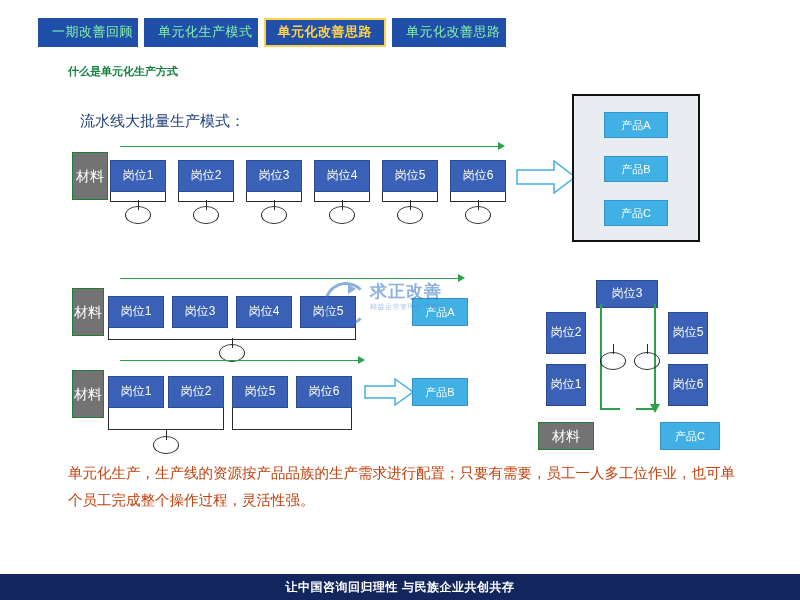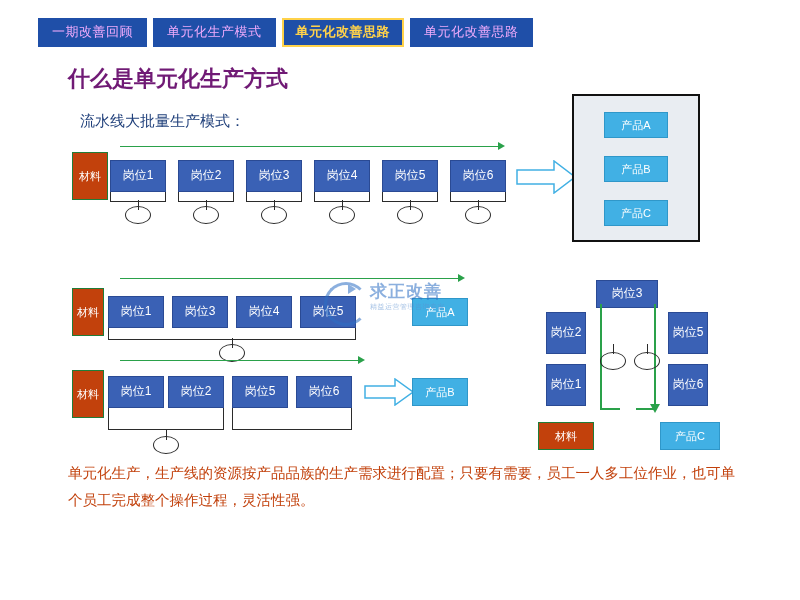--- a/index.html
+++ b/index.html
@@ -24,44 +24,44 @@
 
   
   .tabbar {
     position: absolute;
     left: 38px;
     top: 18px;
     display: flex;
     gap: 6px;
   }
   .tab {
-    color: #f0abfc;
+    color: #86efac;
     background: #1f4fa8;
     font-size: 13px;
-    padding: 7px 14px 8px 14px;
+    padding: 7px 5px 8px 14px;
     letter-spacing: 0.5px;
     white-space: nowrap;
     line-height: 1.1;
   }
   .tab.active {
     background: #1f4fa8;
     color: #ffd24a;
     font-weight: bold;
     border: 2px solid #ffd24a;
     padding: 5px 12px 6px 12px;
   }
 
   
   .headline {
     position: absolute;
     left: 68px;
     top: 64px;
-    font-size: 22px;
+    font-size: 11px;
     font-weight: bold;
-    color: #701a75;
+    color: #15803d;
   }
 
   .sectitle {
     position: absolute;
     font-size: 15px;
     color: #1f3f7a;
   }
   #sec1 { left: 80px; top: 112px; }
   #sec2 { left: 88px; top: 242px; }
 
@@ -75,23 +75,23 @@
     font-size: 12px;
     color: #ffffff;
     line-height: 1.15;
     text-align: center;
   }
   .station {
     background: #3a61b5;
     border: 1px solid #2a4a94;
   }
   .material {
-    background: #c2410c;
+    background: #737373;
     border: 1px solid #1f7d39;
-    font-size: 11px;
+    font-size: 14px;
   }
   .product {
     background: #41b0e4;
     border: 1px solid #2f97c9;
     font-size: 11px;
   }
 
   
   .hline {
     position: absolute;
@@ -396,14 +396,15 @@
 
   <div class="watermark">
     <div class="wm-ring"></div>
     <div class="wm-arrow"></div>
     <div class="wm-text">求正改善</div>
     <div class="wm-sub">精益运营管理咨询专家</div>
   </div>
 
   <div class="para">单元化生产，生产线的资源按产品品族的生产需求进行配置；只要有需要，员工一人多工位作业，也可单个员工完成整个操作过程，灵活性强。</div>
 
+  <div class="footer">让中国咨询回归理性  与民族企业共创共存</div>
 
 </div>
 
 </body></html>

